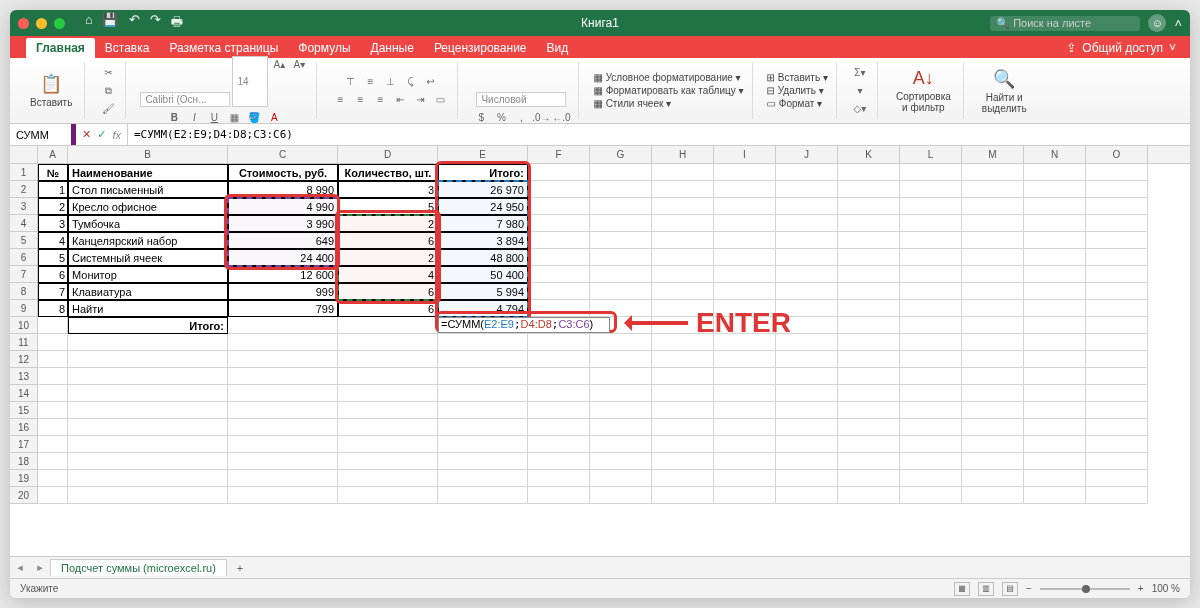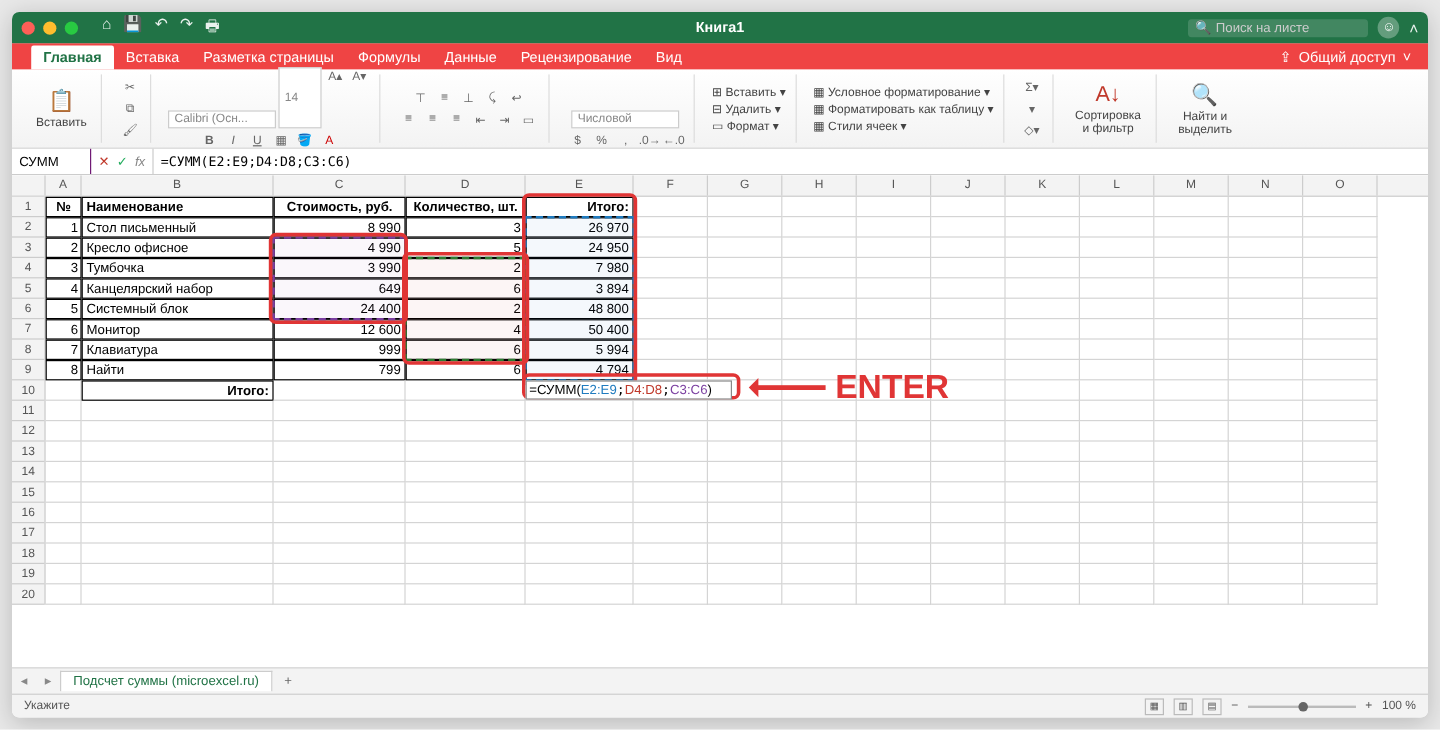--- a/index.html
+++ b/index.html
@@ -2,21 +2,21 @@
 <html><head>
 <meta charset="utf-8">
 <style>
 * { box-sizing: border-box; margin: 0; padding: 0; font-family: -apple-system, "Helvetica Neue", Arial, sans-serif; }
 body { background: #e8e8e8; padding: 10px; }
 .window { width: 1180px; height: 588px; background: #fff; border-radius: 6px; box-shadow: 0 4px 20px rgba(0,0,0,0.2); overflow: hidden; display: flex; flex-direction: column; position: relative; }
 .titlebar { background: #217346; height: 26px; display: flex; align-items: center; padding: 0 8px; color: #fff; font-size: 12px; position: relative; }
 .mac-dots { display: flex; gap: 7px; }
 .dot { width: 11px; height: 11px; border-radius: 50%; }
 .dot.r { background: #ff5f57; } .dot.y { background: #ffbd2e; } .dot.g { background: #28ca42; }
-.title-center { position: absolute; left: 50%; transform: translateX(-50%); font-weight: 700; }
+.title-center { position: absolute; left: 50%; transform: translateX(-50%); font-weight: 400; }
 .tb-icons { display: flex; gap: 10px; margin-left: 20px; }
 .tb-icon { color: #fff; opacity: 0.9; font-size: 13px; }
 .tb-right { margin-left: auto; display: flex; align-items: center; gap: 8px; }
 .search-box { background: rgba(255,255,255,0.15); border-radius: 3px; padding: 1px 6px; font-size: 11px; color: #ccc; width: 150px; }
 .user-icon { width: 18px; height: 18px; border-radius: 50%; background: rgba(255,255,255,0.3); display: flex; align-items: center; justify-content: center; font-size: 11px; }
 
 .tabs { background: #ef4444; display: flex; align-items: flex-end; height: 22px; padding-left: 16px; }
 .tab { color: #fff; font-size: 12px; padding: 3px 10px; cursor: pointer; }
 .tab.active { background: #fff; color: #217346; font-weight: 600; border-radius: 2px 2px 0 0; }
 .tabs-right { margin-left: auto; color: #fff; font-size: 12px; padding: 3px 14px; display: flex; gap: 6px; }
@@ -26,21 +26,21 @@
 .rbtn { font-size: 10px; color: #444; display: flex; flex-direction: column; align-items: center; gap: 2px; padding: 2px 4px; cursor: pointer; }
 .rbtn-ico { font-size: 18px; }
 .font-sel { border: 1px solid #ccc; font-size: 10px; padding: 1px 4px; background: #fff; color: #888; }
 .font-sel.w1 { width: 90px; margin-top: 36px; } .font-sel.w2 { width: 36px; }
 .small-btn { width: 18px; height: 16px; border: 1px solid transparent; font-size: 10px; color: #666; display: inline-flex; align-items: center; justify-content: center; }
 .rrow { display: flex; gap: 2px; }
 .rcol { display: flex; flex-direction: column; gap: 2px; }
 .rtext { font-size: 10px; color: #444; }
 
 .formula-bar { height: 22px; border-bottom: 1px solid #ccc; display: flex; align-items: center; background: #fff; font-size: 11px; }
-.name-box { width: 66px; border-right: 1px solid #701a75; padding: 0 6px; height: 100%; display: flex; align-items: center; }
+.name-box { width: 66px; border-right: 5px solid #701a75; padding: 0 6px; height: 100%; display: flex; align-items: center; }
 .fb-btns { display: flex; gap: 6px; padding: 0 6px; border-right: 1px solid #ccc; height: 100%; align-items: center; }
 .fb-btn { font-size: 11px; color: #888; cursor: pointer; }
 .fb-btn.cancel { color: #c0392b; } .fb-btn.ok { color: #27ae60; }
 .formula { padding: 0 6px; font-family: "Menlo", monospace; font-size: 11px; }
 
 .grid-wrap { flex: 1; overflow: hidden; position: relative; background: #fff; }
 .col-headers { display: flex; background: #f3f3f3; border-bottom: 1px solid #ccc; height: 18px; }
 .rowhead-spacer { width: 28px; border-right: 1px solid #ccc; }
 .colh { border-right: 1px solid #ccc; text-align: center; font-size: 10px; color: #555; line-height: 18px; }
 .grid-body { display: flex; }
@@ -176,28 +176,28 @@
       <input class="font-sel w1" disabled="" value="Числовой" style="">
       <div class="rrow">
         <span class="small-btn">$</span>
         <span class="small-btn">%</span>
         <span class="small-btn">,</span>
         <span class="small-btn">.0→</span>
         <span class="small-btn">←.0</span>
       </div>
     </div>
     <div class="rgroup rcol" style="align-items:flex-start">
+      <div class="rtext">▦ <span>Условное форматирование</span> ▾</div>
+      <div class="rtext">▦ <span>Форматировать как таблицу</span> ▾</div>
+      <div class="rtext">▦ <span>Стили ячеек</span> ▾</div>
+    </div>
+    <div class="rgroup rcol" style="align-items:flex-start">
       <div class="rtext">⊞ <span>Вставить</span> ▾</div>
       <div class="rtext">⊟ <span>Удалить</span> ▾</div>
       <div class="rtext">▭ <span>Формат</span> ▾</div>
-    </div>
-    <div class="rgroup rcol" style="align-items:flex-start">
-      <div class="rtext">▦ <span>Условное форматирование</span> ▾</div>
-      <div class="rtext">▦ <span>Форматировать как таблицу</span> ▾</div>
-      <div class="rtext">▦ <span>Стили ячеек</span> ▾</div>
     </div>
     <div class="rgroup rcol">
       <span class="small-btn">Σ▾</span>
       <span class="small-btn">▾</span>
       <span class="small-btn">◇▾</span>
     </div>
     <div class="rgroup">
       <div class="rbtn">
         <span class="rbtn-ico" style="color:#c0392b">A↓</span>
         <span style="white-space:pre-line;text-align:center">Сортировка
@@ -361,21 +361,21 @@
             <div class="cell colX"></div>
             <div class="cell colX"></div>
             <div class="cell colX"></div>
             <div class="cell colX"></div>
             <div class="cell colX"></div>
             <div class="cell colX"></div>
             <div class="cell colX"></div>
           </div>
           <div class="row">
             <div class="cell colA b r">5</div>
-            <div class="cell colB b">Системный блок</div>
+            <div class="cell colB b">Системный ячеек</div>
             <div class="cell colC b r">24 400</div>
             <div class="cell colD b r">2</div>
             <div class="cell colE b r">48 800</div>
             <div class="cell colX"></div>
             <div class="cell colX"></div>
             <div class="cell colX"></div>
             <div class="cell colX"></div>
             <div class="cell colX"></div>
             <div class="cell colX"></div>
             <div class="cell colX"></div>

